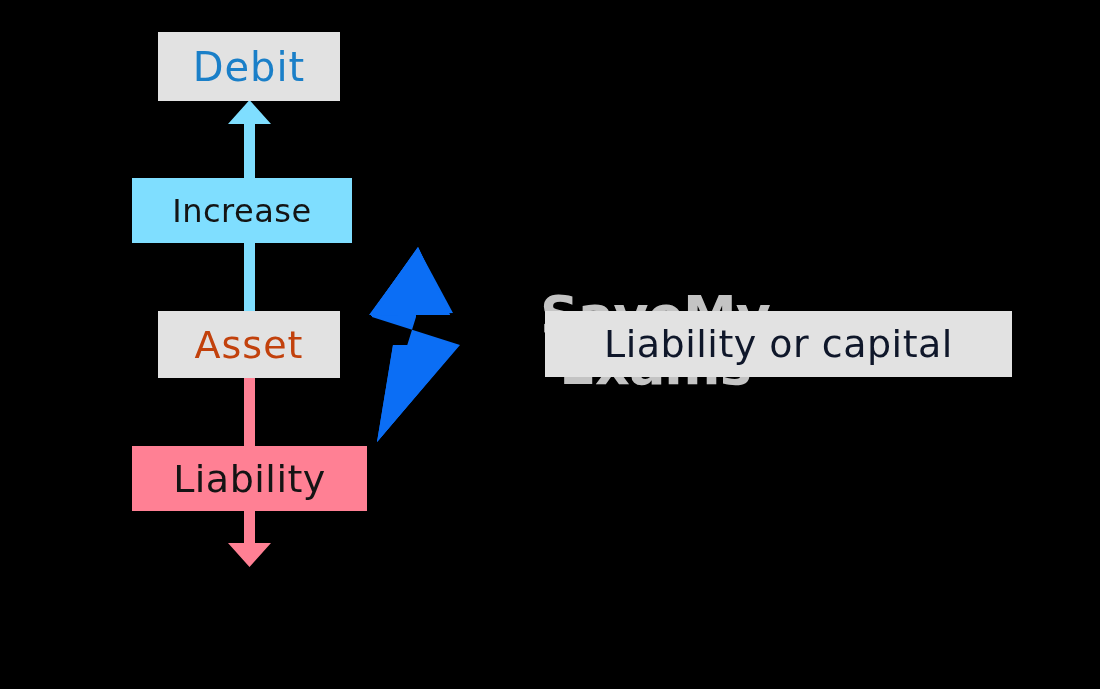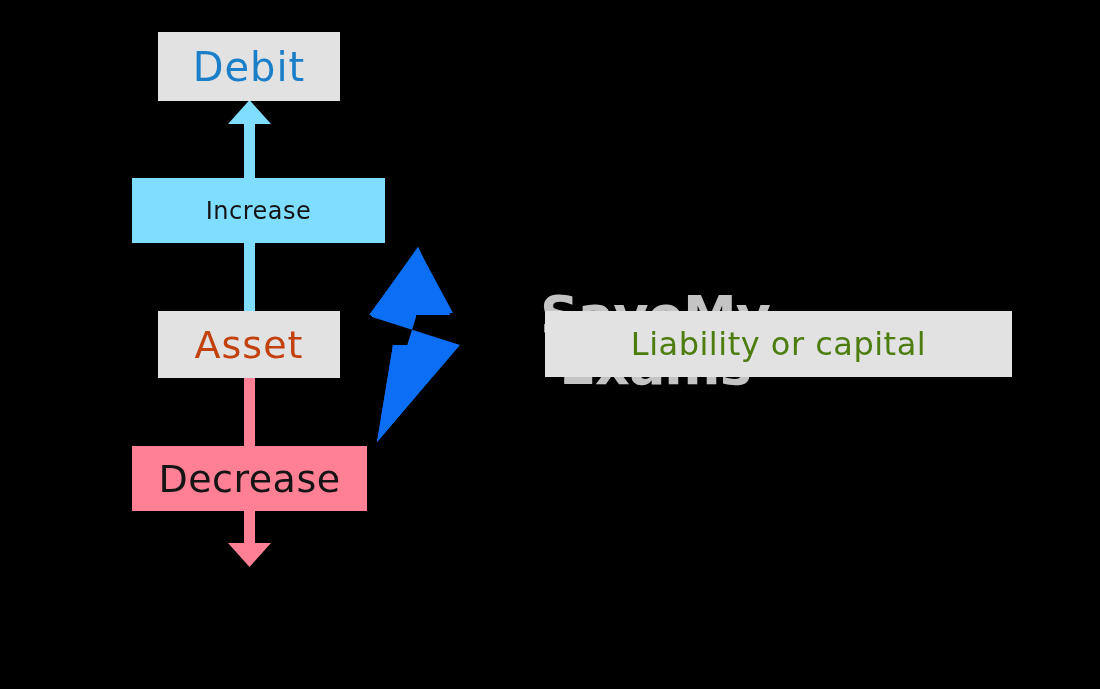--- a/index.html
+++ b/index.html
@@ -57,38 +57,38 @@
   }
   .box-grey  { background: #e2e2e2; }
   .box-blue  { background: #7fdeff; }
   .box-pink  { background: #ff8094; }
 
   #box-debit {
     left: 158px; top: 32px; width: 182px; height: 69px;
     color: #1a7fc8; font-size: 40px; letter-spacing: 1px;
   }
   #box-increase {
-    left: 132px; top: 178px; width: 253px; height: 65px;
-    color: #141414; font-size: 24px; letter-spacing: 0.5px;
+    left: 132px; top: 178px; width: 220px; height: 65px;
+    color: #141414; font-size: 32px; letter-spacing: 0.5px;
   }
   #box-asset {
     left: 158px; top: 311px; width: 182px; height: 67px;
     color: #c2410c; font-size: 38px; letter-spacing: 1px;
   }
   #box-decrease {
     left: 132px; top: 446px; width: 235px; height: 65px;
     color: #141414; font-size: 38px; letter-spacing: 0.5px;
   }
   #box-credit {
     left: 158px; top: 587px; width: 182px; height: 66px;
     color: #d4002a; font-size: 40px; letter-spacing: 1px;
   }
   #box-liability {
     left: 545px; top: 311px; width: 467px; height: 66px;
-    color: #4d7c0f; font-size: 32px; letter-spacing: 0.5px;
+    color: #0f172a; font-size: 38px; letter-spacing: 0.5px;
     z-index: 6;
   }
 
   
   .connector {
     position: absolute;
     z-index: 3;
   }
   .stem { position: absolute; }
 
@@ -129,21 +129,21 @@
 
   <div class="stem" id="stem-inc-asset"></div>
 
   <div class="box box-grey" id="box-asset">
     <span>Asset</span>
   </div>
 
   <div class="stem" id="stem-asset-dec"></div>
 
   <div class="box box-pink" id="box-decrease">
-    <span>Decrease</span>
+    <span>Liability</span>
   </div>
 
   <svg class="connector" id="arrow-down-svg" width="51" height="58" viewBox="0 0 51 58">
     <polygon points="20,0 31,0 31,34 47,34 25.5,58 4,34 20,34" fill="#ff8094"></polygon>
   </svg>
 
 
   <svg id="bolt-svg" width="100" height="205" viewBox="0 0 100 205">
     <polygon points="50,3 4,68 4,72 92,100 92,100 9,197 9,197 48,72 48,68" fill="#0b6ef5"></polygon>
     <polygon points="50,3 3,68 85,68 50,3" fill="#0b6ef5"></polygon>

